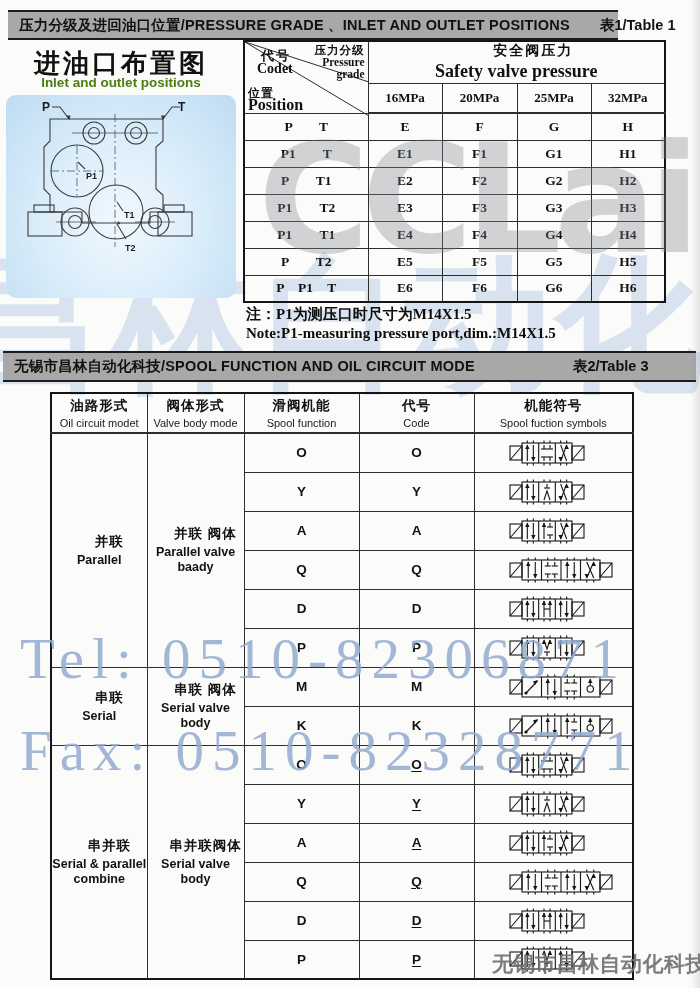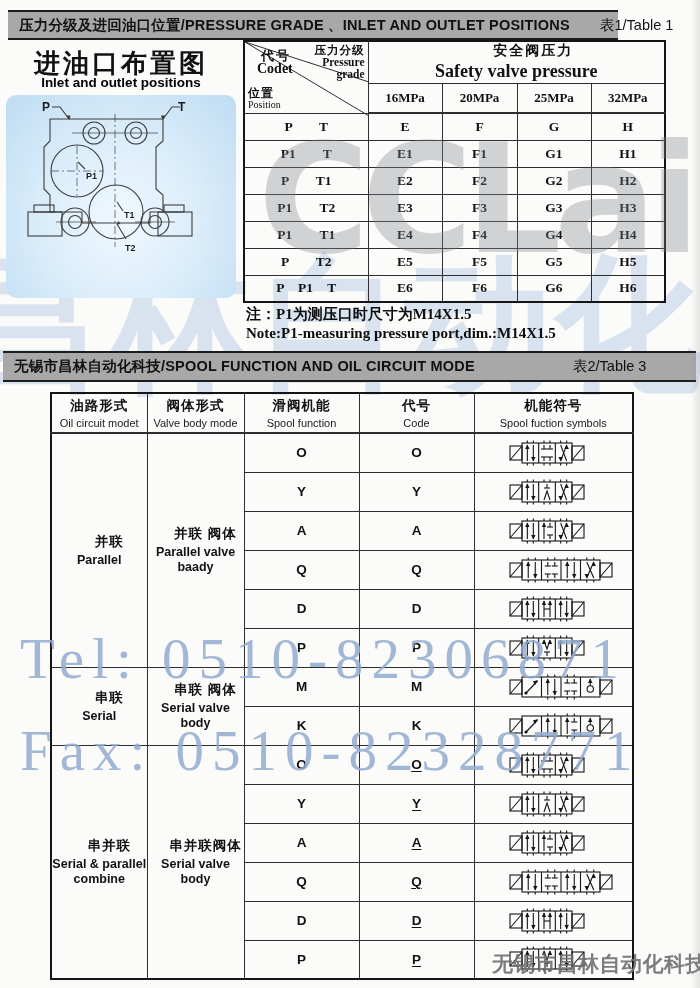--- a/index.html
+++ b/index.html
@@ -4,26 +4,26 @@
 <style>
   html,body{margin:0;padding:0;background:#e8e8e8;}
   #page{position:relative;width:700px;height:988px;background:#fbfbfa;overflow:hidden;
         font-family:"Liberation Sans",sans-serif;color:#111;}
   .abs{position:absolute;}
 
   
   .bar{background:var(--header-bar,#a8a8a8);border-top:2px solid #1c1c1c;border-bottom:2px solid #1c1c1c;
        display:flex;align-items:center;z-index:2;}
   .bar .t{font-weight:bold;font-size:14.5px;margin-left:11px;letter-spacing:.2px;white-space:nowrap;}
-  .bar .ref{position:absolute;font-weight:normal;font-size:14.5px;white-space:nowrap;}
+  .bar .ref{position:absolute;font-weight:bold;font-size:14.5px;white-space:nowrap;}
 
   
   .diag-title{left:8px;top:46px;width:226px;text-align:center;font-size:26px;font-weight:bold;
               letter-spacing:3px;z-index:2;}
-  .diag-sub{left:8px;top:75px;width:226px;text-align:center;font-size:13.5px;font-weight:bold;color:#000000;z-index:2;}
+  .diag-sub{left:8px;top:75px;width:226px;text-align:center;font-size:13.5px;font-weight:bold;color:#4d7c0f;z-index:2;}
   .panel{left:6px;top:95px;width:230px;height:203px;border-radius:10px;z-index:2;
          background:radial-gradient(ellipse at 50% 62%, #f0f8fe 0%, var(--panel-blue-1,#dceefb) 45%, var(--panel-blue-2,#bedcf2) 100%);}
   .panel svg{position:absolute;left:0;top:0;}
 
   
   #t1{left:243px;top:40px;z-index:2;}
   #t1 table{border-collapse:collapse;table-layout:fixed;width:421px;background:transparent;}
   #t1 td{border:1px solid #2e2e2e;text-align:center;vertical-align:middle;padding:0;}
   #t1 table{border:2px solid #151515;}
   #t1 .h1r{height:42px;} #t1 .h2r{height:30px;} #t1 .br{height:27px;}
@@ -37,21 +37,21 @@
   .corner{position:relative;}
   .corner svg{position:absolute;left:0;top:0;}
   .corner .c-grade{position:absolute;right:3px;top:2px;text-align:right;line-height:12px;}
   .corner .c-grade .zh{font-size:11.5px;font-weight:bold;letter-spacing:1px;}
   .corner .c-grade .en{font-family:"Liberation Serif",serif;font-size:11.5px;font-weight:bold;}
   .corner .c-code{position:absolute;left:16px;top:7px;text-align:left;line-height:13px;}
   .corner .c-code .zh{font-size:13px;font-weight:bold;letter-spacing:2px;}
   .corner .c-code .en{font-family:"Liberation Serif",serif;font-size:14px;font-weight:bold;margin-left:-4px;}
   .corner .c-pos{position:absolute;left:3px;bottom:2px;text-align:left;line-height:12px;}
   .corner .c-pos .zh{font-size:12px;font-weight:bold;letter-spacing:1px;}
-  .corner .c-pos .en{font-family:"Liberation Serif",serif;font-size:10px;font-weight:normal;text-align:right;}
+  .corner .c-pos .en{font-family:"Liberation Serif",serif;font-size:16px;font-weight:bold;text-align:right;}
 
   
   .note{left:246px;top:305px;z-index:2;font-family:"Liberation Serif",serif;font-weight:700;
         font-size:15px;line-height:19px;color:#0d0d0d;}
 
   
   #t2{left:50px;top:392px;z-index:2;}
   #t2 table{border-collapse:collapse;table-layout:fixed;width:582px;border:2px solid #151515;}
   #t2 td{border:1px solid #2e2e2e;text-align:center;vertical-align:middle;padding:0;}
   #t2 tr{height:39px;} #t2 tr.hdr{height:40px;}

